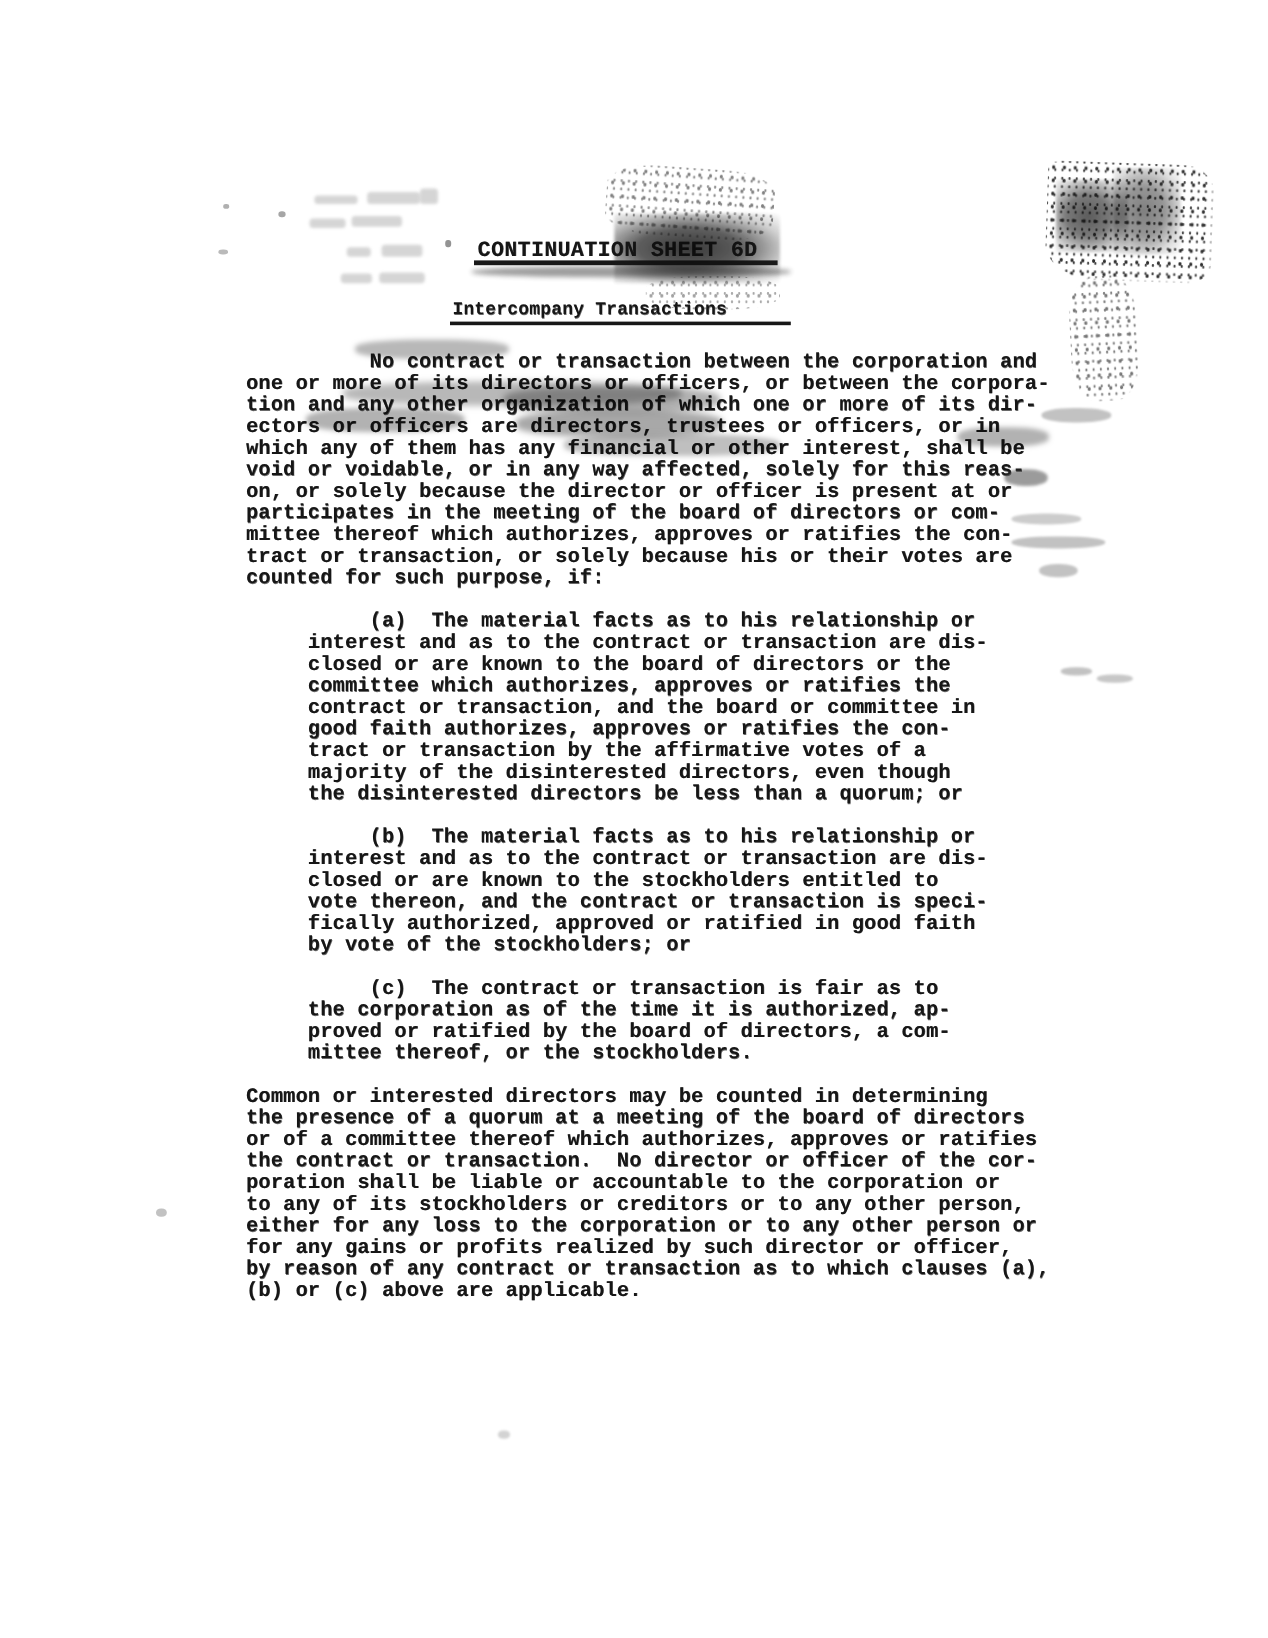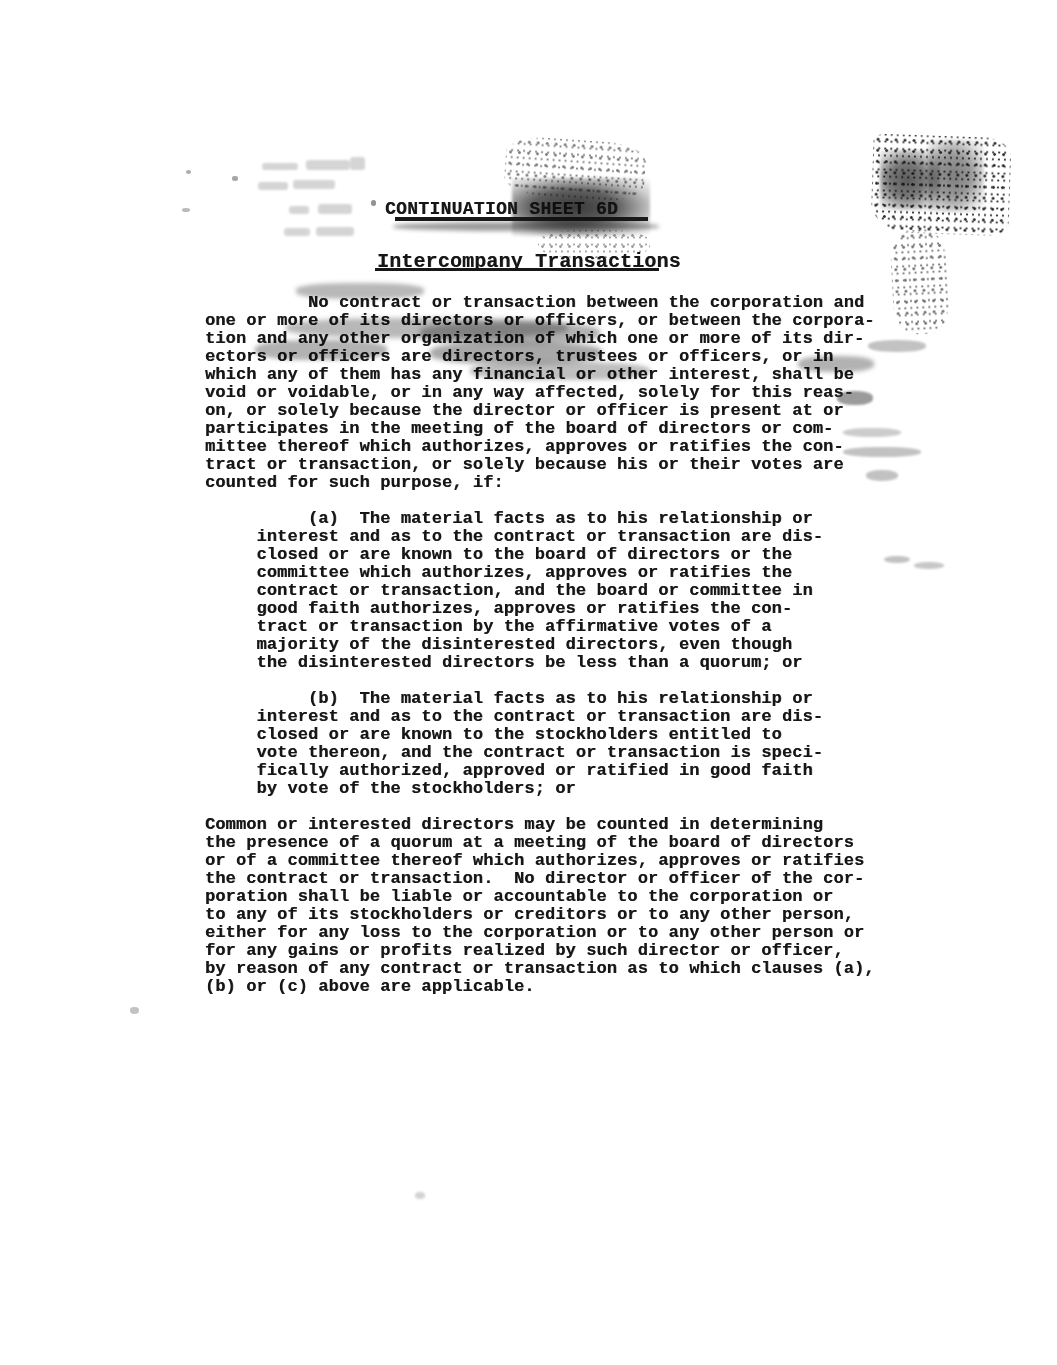--- a/index.html
+++ b/index.html
@@ -16,21 +16,21 @@
     font-family: "Liberation Mono", "DejaVu Sans Mono", monospace;
     color: #161616;
   }
   .typewriter {
     font-weight: bold;
     color: #161616;
     text-shadow: 0.4px 0.3px 0.3px rgba(25,25,25,0.65);
   }
   .doc-title {
     position: absolute;
-    left: 385px;
+    left: 398px;
     top: 199px;
     font-size: 18px;
     letter-spacing: 0.3px;
     white-space: pre;
   }
   .title-underline {
     position: absolute;
     left: 395px;
     top: 217px;
     width: 253px;
@@ -46,21 +46,21 @@
     height: 9px;
     background: #252525;
     opacity: 0.45;
     filter: blur(2.2px);
     border-radius: 45%;
   }
   .doc-subtitle {
     position: absolute;
     left: 377px;
     top: 250px;
-    font-size: 20px;
+    font-size: 15px;
     letter-spacing: 0.15px;
     white-space: pre;
   }
   .subtitle-underline {
     position: absolute;
     left: 375px;
     top: 268px;
     width: 284px;
     height: 3px;
     background: #171717;
@@ -150,20 +150,24 @@
      good faith authorizes, approves or ratifies the con-
      tract or transaction by the affirmative votes of a
      majority of the disinterested directors, even though
      the disinterested directors be less than a quorum; or</p>
     <p class="doc-para">          (b)  The material facts as to his relationship or
      interest and as to the contract or transaction are dis-
      closed or are known to the stockholders entitled to
      vote thereon, and the contract or transaction is speci-
      fically authorized, approved or ratified in good faith
      by vote of the stockholders; or</p>
+    <p class="doc-para">          (c)  The contract or transaction is fair as to
+     the corporation as of the time it is authorized, ap-
+     proved or ratified by the board of directors, a com-
+     mittee thereof, or the stockholders.</p>
     <p class="doc-para">Common or interested directors may be counted in determining
 the presence of a quorum at a meeting of the board of directors
 or of a committee thereof which authorizes, approves or ratifies
 the contract or transaction.  No director or officer of the cor-
 poration shall be liable or accountable to the corporation or
 to any of its stockholders or creditors or to any other person,
 either for any loss to the corporation or to any other person or
 for any gains or profits realized by such director or officer,
 by reason of any contract or transaction as to which clauses (a),
 (b) or (c) above are applicable.</p>

